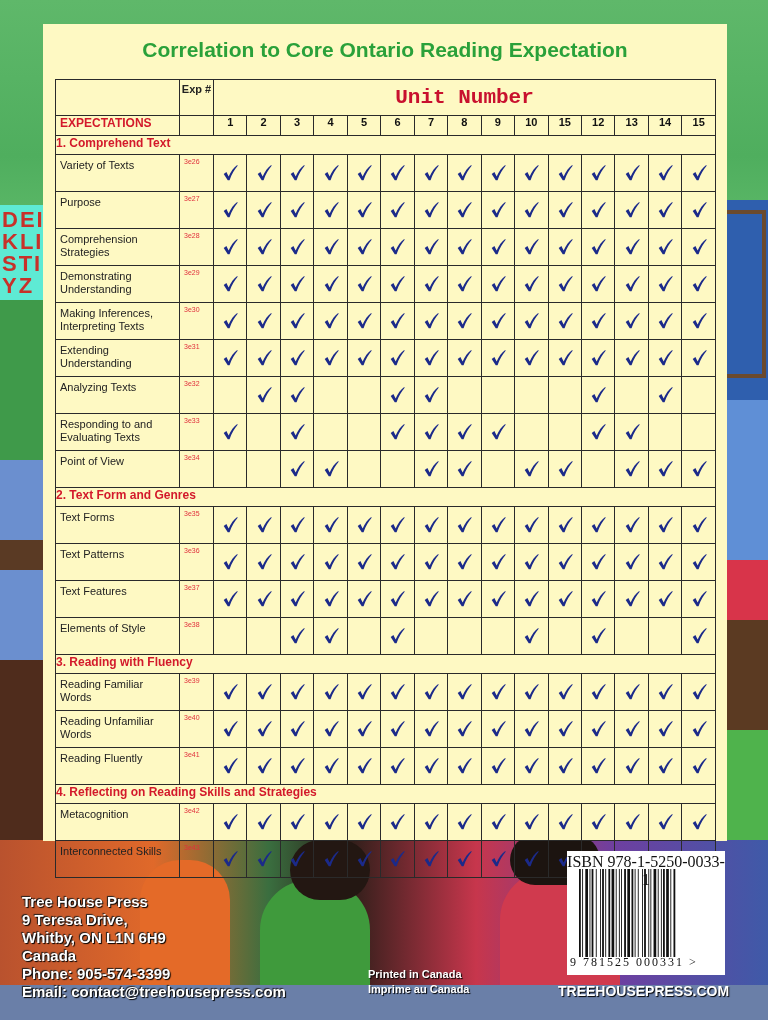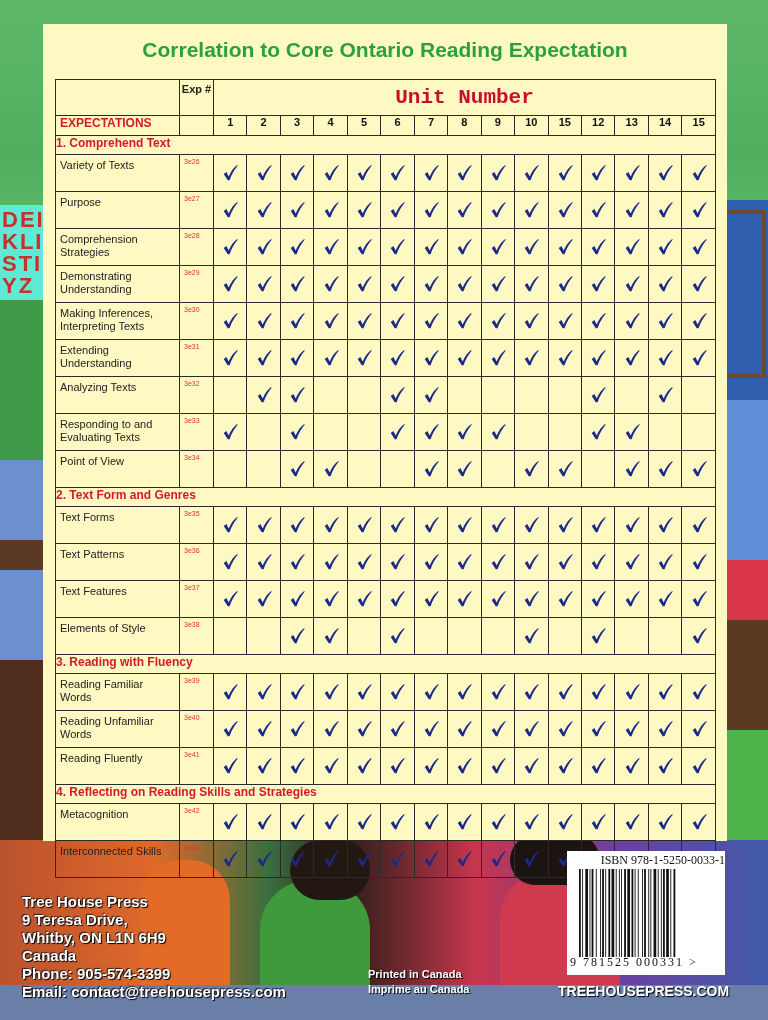--- a/index.html
+++ b/index.html
@@ -42,21 +42,21 @@
   .sec-row td{height:18px;font-weight:bold;font-size:12px;color:#d3192b;padding-left:4px;vertical-align:middle;}
   .data-row td{height:32px;}
   .data-row td.lab{font-size:11px;color:#222;padding:4px 4px 0 4px;line-height:13px;margin-left:28px;}
   .data-row td.exp{font-size:7px;color:#e0303c;padding:3px 0 0 4px;}
   .data-row td.chk{text-align:center;vertical-align:middle;}
   .check{display:inline-block;width:18px;height:18px;margin-top:3px;}
 
   .addr{position:absolute;left:22px;top:893px;color:#fff;font-weight:bold;font-size:15px;line-height:18px;text-shadow:1px 1px 1px #000,-1px -1px 1px #222;}
   .printed{position:absolute;left:368px;top:967px;color:#fff;font-weight:bold;font-size:11px;line-height:15px;text-shadow:1px 1px 1px #000;}
   .isbn{position:absolute;left:567px;top:851px;width:158px;height:124px;background:#fff;}
-  .isbn .txt{position:absolute;left:0;top:2px;width:158px;text-align:right;font-family:"Liberation Serif",serif;font-size:12px;color:#111;}
+  .isbn .txt{position:absolute;left:0;top:2px;width:158px;text-align:center;font-family:"Liberation Serif",serif;font-size:16px;color:#111;}
   .isbn .bars{position:absolute;left:12px;top:18px;width:130px;height:88px;}
   .isbn .digits{position:absolute;left:3px;top:104px;width:155px;font-family:"Liberation Serif",serif;font-size:12px;color:#111;letter-spacing:2px;}
   .site{position:absolute;left:558px;top:983px;color:#fff;font-weight:bold;font-size:14px;text-shadow:1px 1px 1px #000;}
 </style>
 </head>
 <body>
 
 <div class="bg">
   <div class="green-top"></div>
   <div class="sign">

